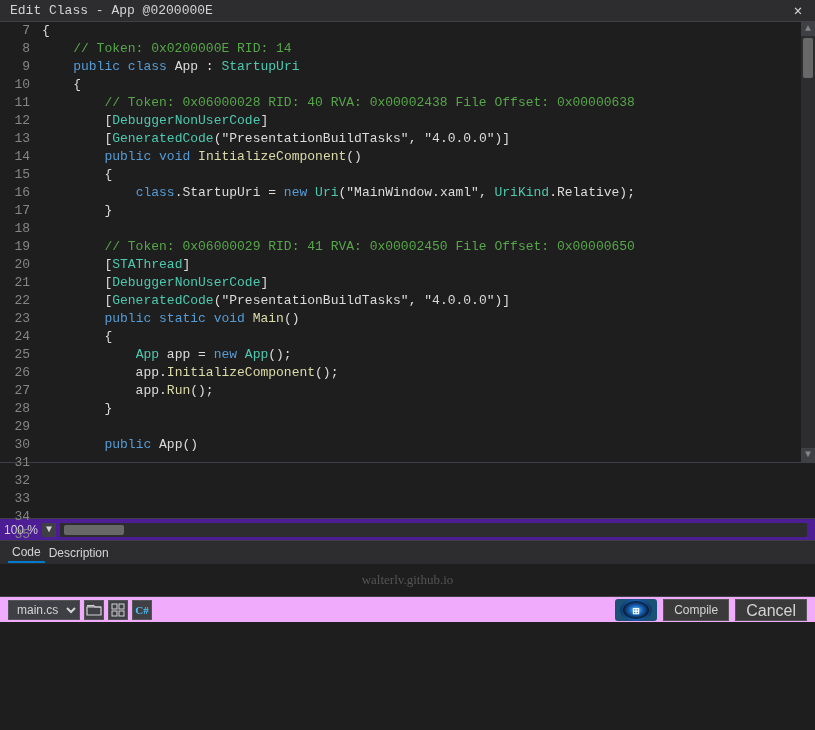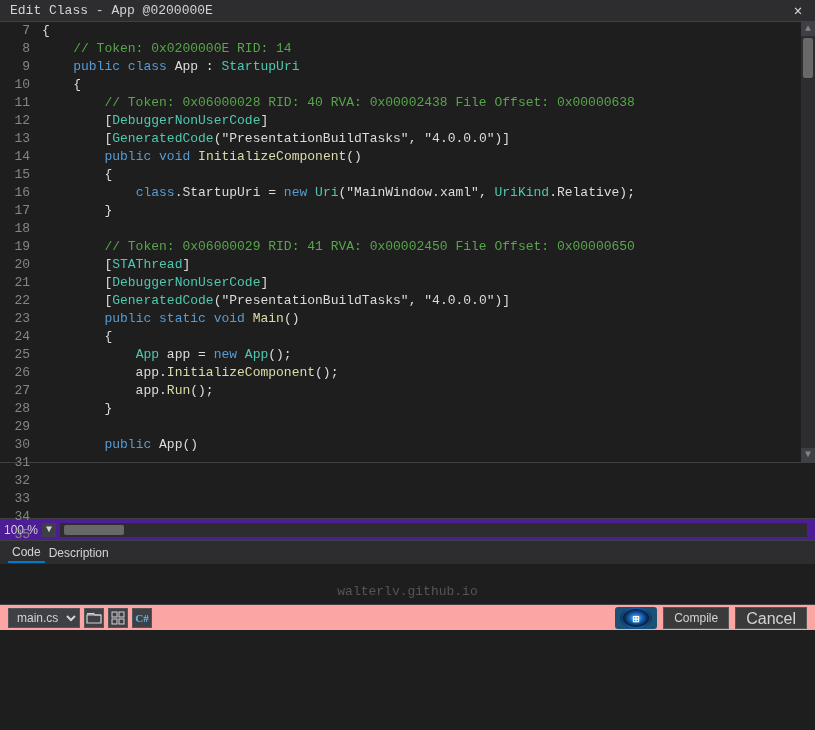--- a/index.html
+++ b/index.html
@@ -186,29 +186,29 @@
     }
     .tab-item.active {
       border-bottom: 2px solid #007acc;
     }
 
     
     #watermark {
       text-align: center;
       color: #555;
       font-size: 13px;
-      font-family: Liberation Mono, monospace;
-      padding: 20px 0;
+      font-family: Liberation Serif, serif;
+      padding: 8px 0;
       height: 32px;
     }
 
     
     #status-bar {
       height: 26px;
-      background: #fca5a5;
+      background: #f0abfc;
       display: flex;
       align-items: center;
       padding: 0 8px;
       border-top: 1px solid #3f3f46;
       justify-content: space-between;
     }
     #status-left {
       display: flex;
       align-items: center;
       gap: 4px;

